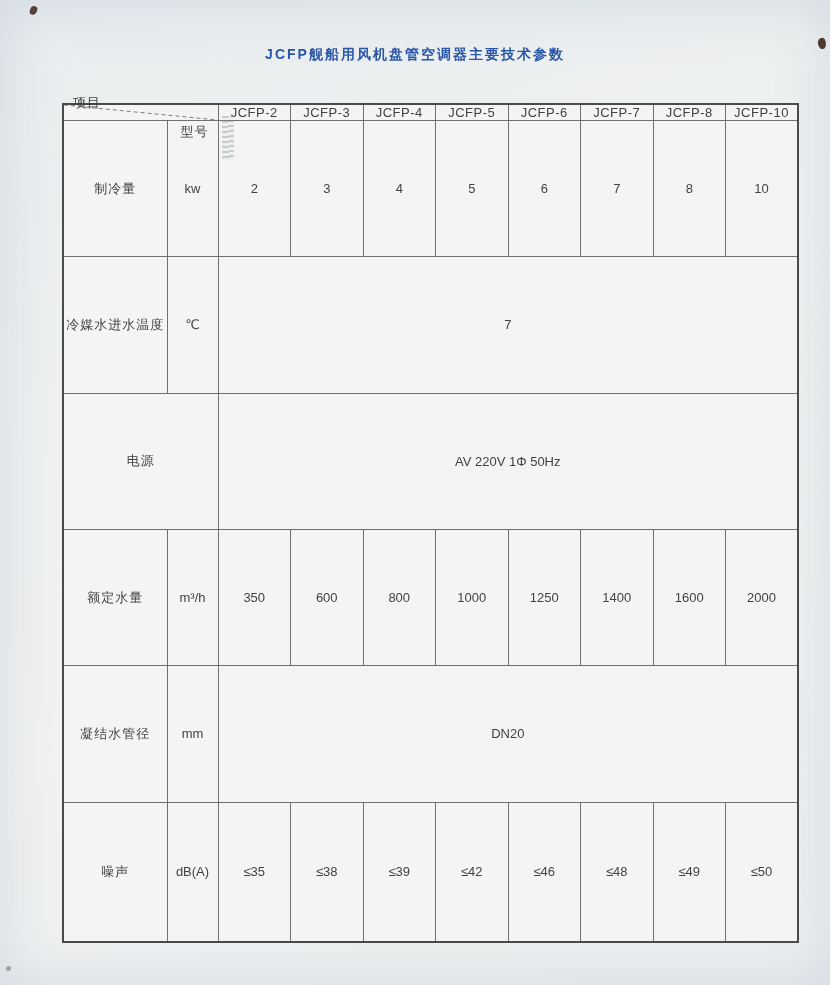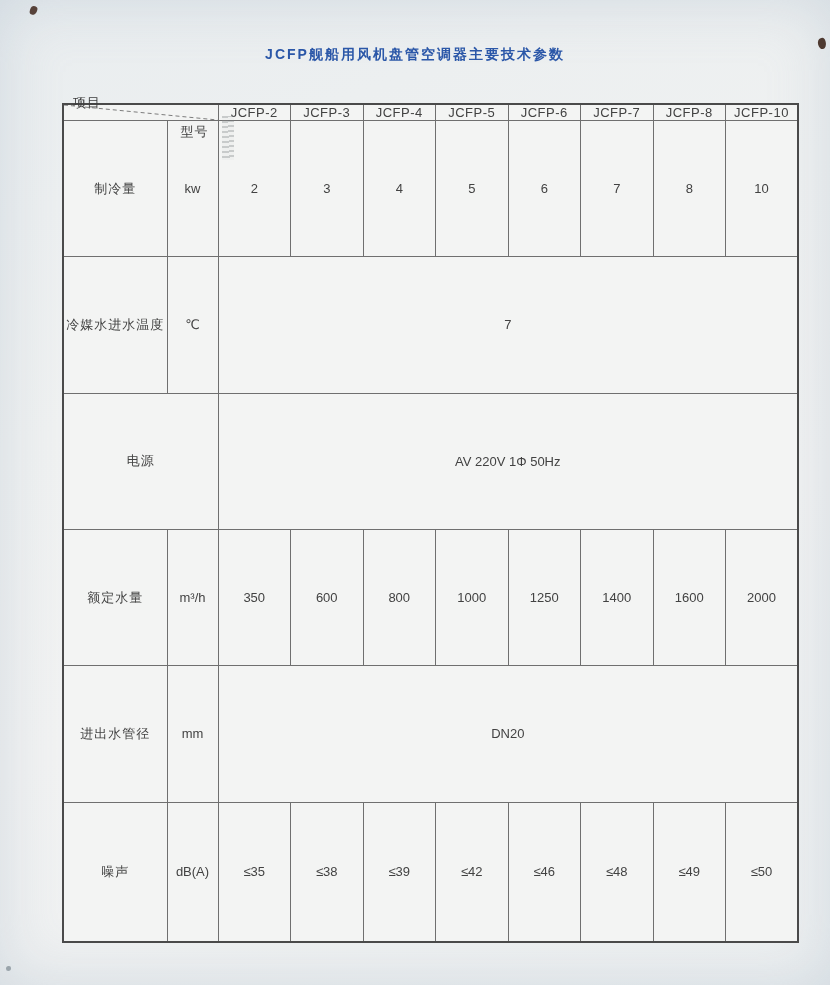--- a/index.html
+++ b/index.html
@@ -134,21 +134,21 @@
         <td class="value-cell">350</td>
         <td class="value-cell">600</td>
         <td class="value-cell">800</td>
         <td class="value-cell">1000</td>
         <td class="value-cell">1250</td>
         <td class="value-cell">1400</td>
         <td class="value-cell">1600</td>
         <td class="value-cell">2000</td>
       </tr>
       <tr>
-        <td class="row-label-cell">进出水管径</td>
+        <td class="row-label-cell">凝结水管径</td>
         <td class="unit-cell">mm</td>
         <td class="merged-cell" colspan="8">DN20</td>
       </tr>
       <tr>
         <td class="row-label-cell">噪声</td>
         <td class="unit-cell">dB(A)</td>
         <td class="value-cell">≤35</td>
         <td class="value-cell">≤38</td>
         <td class="value-cell">≤39</td>
         <td class="value-cell">≤42</td>

